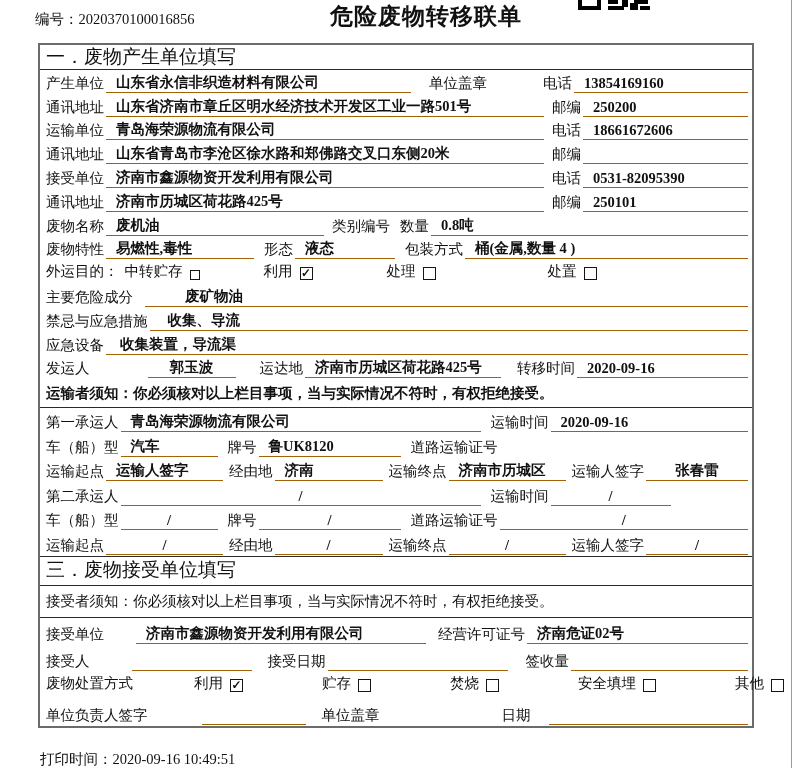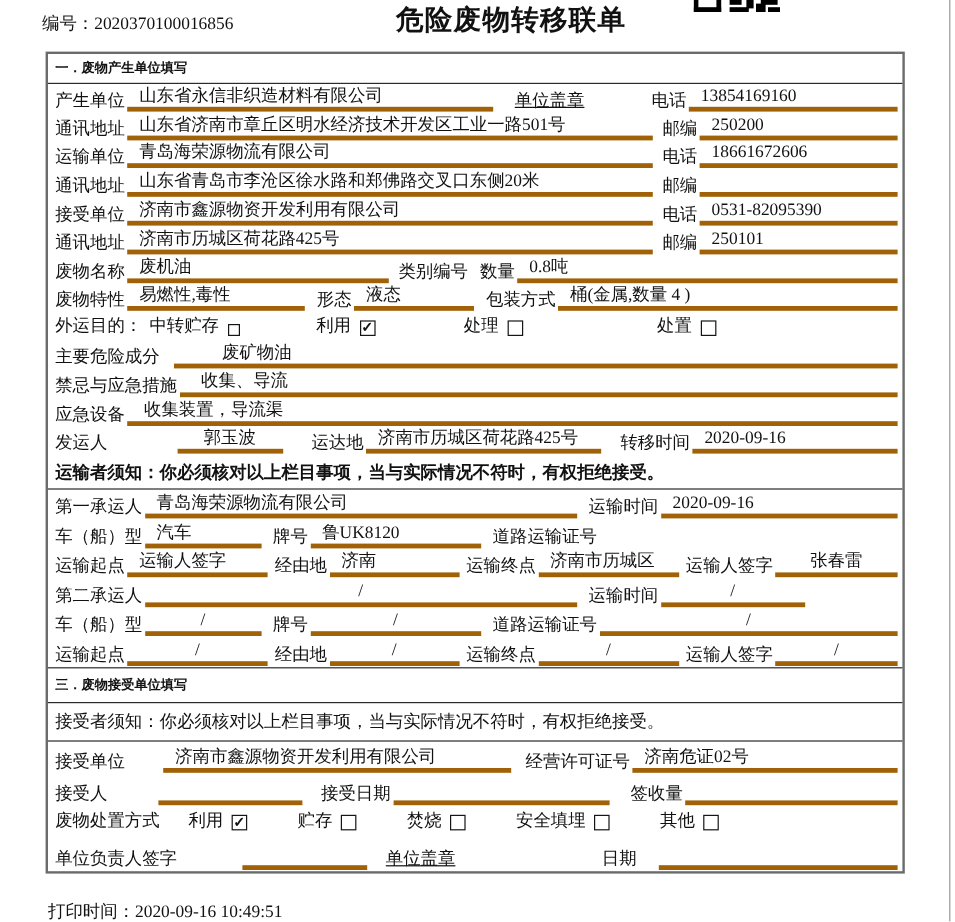--- a/index.html
+++ b/index.html
@@ -7,37 +7,37 @@
     width:796px;height:768px;position:relative;background:#ffffff;overflow:hidden;
     font-family:"Liberation Serif","DejaVu Serif",serif;
     color:#111111;font-size:14.5px;
   }
   .serial{position:absolute;left:35px;top:10px;white-space:nowrap;}
   .doc-title{position:absolute;left:330px;top:1px;font-size:23px;font-weight:bold;letter-spacing:1px;white-space:nowrap;}
   .qr-frag{position:absolute;left:578px;top:0;}
   .scan-edge{position:absolute;left:791px;top:0;width:1px;height:768px;background:#9a9a9a;}
 
   .form-table{position:absolute;left:38px;top:43px;width:716px;border:2px solid #6b6b6b;background:#fff;box-sizing:border-box;}
-  .sec-title{font-weight:bold;display:flex;align-items:center;padding:1px 6px 2px 6px;font-size:11px;}
+  .sec-title{font-weight:normal;display:flex;align-items:center;padding:1px 6px 2px 6px;font-size:19px;}
   .bb{border-bottom:1px solid #2a2a2a;}
   .bt{border-top:1px solid #2a2a2a;}
   .notice{display:flex;align-items:center;padding:0 6px;}
 
   .row{display:flex;align-items:flex-end;padding:0 4px 1px 4px;box-sizing:border-box;}
   .h1{height:23.8px;}  
   .h2{height:24.6px;}  
-  .h3a{height:27px;} .h3b{height:25px;} .h3c{height:29px;justify-content:space-between;}
+  .h3a{height:27px;} .h3b{height:25px;gap:37px;} .h3c{height:29px;justify-content:space-between;}
   .nh{height:28px;font-weight:bold;} .nh3{height:31px;}
   .st1{height:21px;} .st2{height:24px;} .st3{height:25px;}
 
   .lbl{white-space:nowrap;padding:0 2px;}
-  .val{border-bottom:4px solid #a16207;white-space:nowrap;padding:0 2px 0 10px;box-sizing:border-box;overflow:hidden;}
+  .val{border-bottom:1px solid #a16207;white-space:nowrap;padding:0 2px 0 10px;box-sizing:border-box;overflow:hidden;font-weight:bold;}
   .val.c{text-align:center;padding-left:2px;}
   .fill{flex:1;}
-  .plain{white-space:nowrap;padding:0 2px;text-decoration:underline;}
+  .plain{white-space:nowrap;padding:0 2px;}
 
   .cb{display:inline-flex;align-items:center;justify-content:center;width:13px;height:13px;
       border:1.5px solid #151515;box-sizing:border-box;margin:0 0 1px 7px;
       font-size:12px;line-height:11px;font-weight:bold;}
   .opt{display:flex;align-items:flex-end;white-space:nowrap;}
   .footer{position:absolute;left:40px;top:750px;white-space:nowrap;}
 </style>
 </head>
 <body>
 

